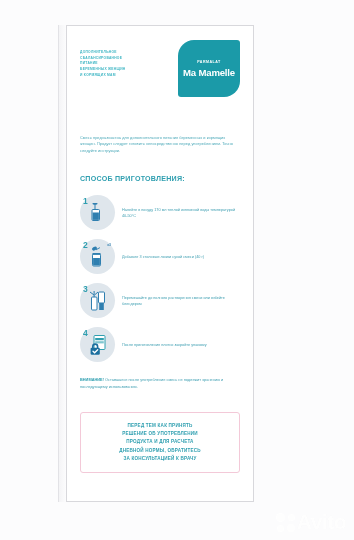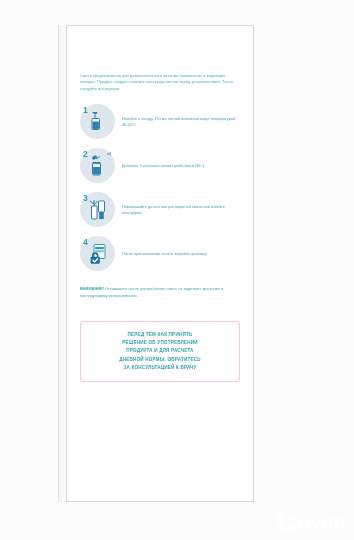--- a/index.html
+++ b/index.html
@@ -114,23 +114,39 @@
 </head>
 <body>
 
 <div id="stage">
 
   <div class="fold"></div>
 
   <div class="pack">
     <div class="pack-inner">
 
+      <div class="hdr">
+        <div class="tagline">
+          <div>ДОПОЛНИТЕЛЬНОЕ</div>
+          <div>СБАЛАНСИРОВАННОЕ</div>
+          <div>ПИТАНИЕ</div>
+          <div>БЕРЕМЕННЫХ ЖЕНЩИН</div>
+          <div>И КОРМЯЩИХ МАМ</div>
+        </div>
+        <div class="logo">
+          <div class="leaf">
+            <div class="brandtop">PARMALAT</div>
+            <div class="brandmain">Ma Mamelle</div>
+          </div>
+        </div>
+      </div>
 
       <div class="intro">Смесь предназначена для дополнительного питания беременных и кормящих женщин. Продукт следует готовить непосредственно перед употреблением. Точно следуйте инструкции.</div>
 
+      <div class="sect-title">СПОСОБ ПРИГОТОВЛЕНИЯ:</div>
 
       <div class="steps">
 
         <div class="step">
           <div class="step-ico">
             <span class="step-num">1</span>
             <svg width="14" height="20" viewBox="0 0 14 20">
               <rect x="3.5" y="0" width="1" height="6" fill="#2f7fb0"></rect>
               <ellipse cx="4" cy="0.8" rx="2.6" ry="1" fill="#2f7fb0"></ellipse>
               <rect x="1" y="6.5" width="7.5" height="11" rx="1" fill="#ffffff" stroke="#2f7fb0" stroke-width="1"></rect>

